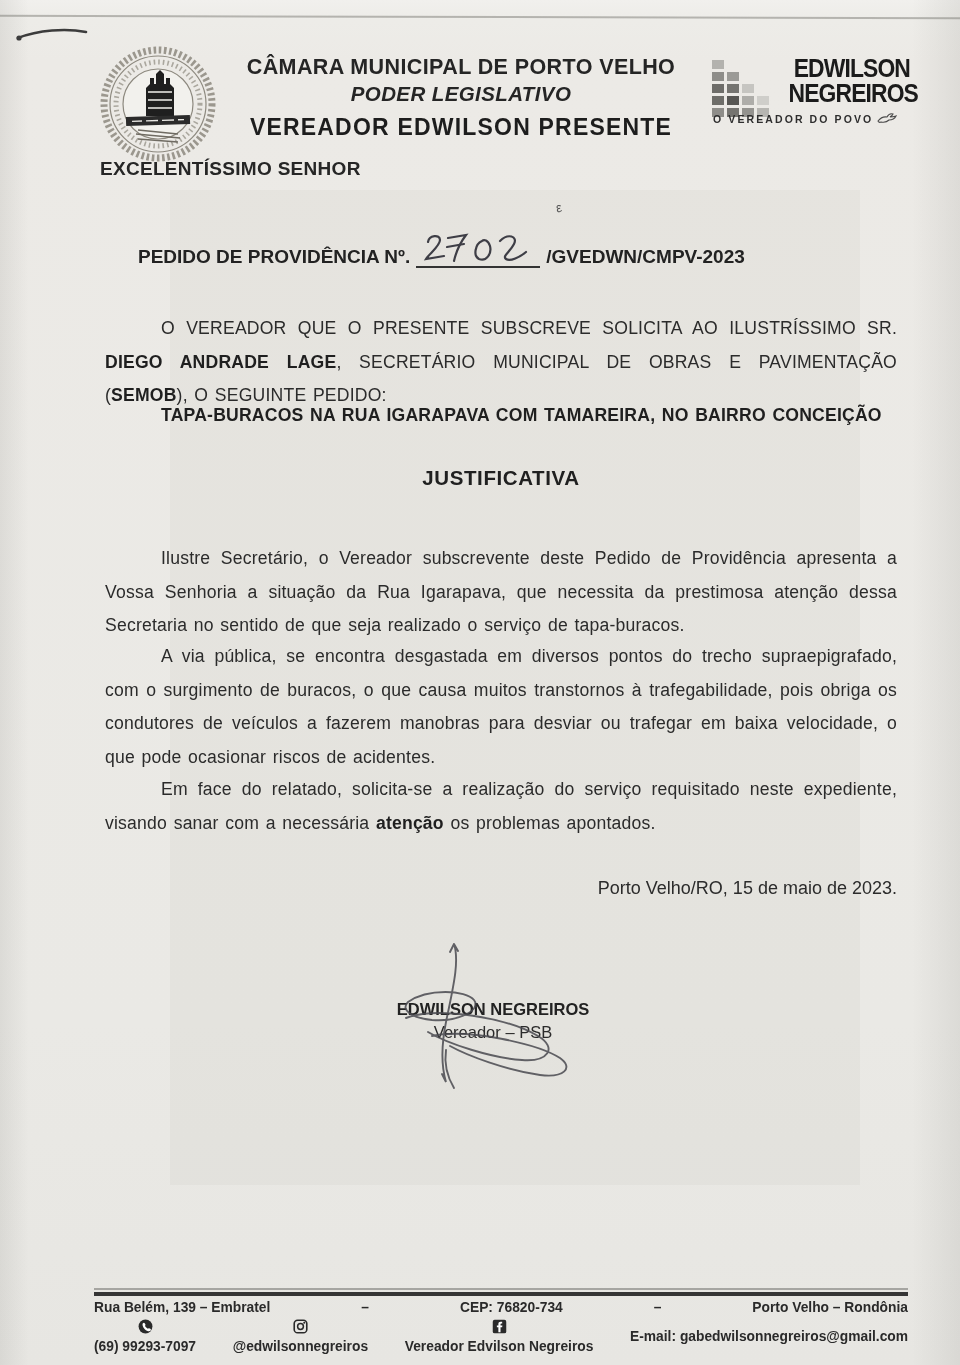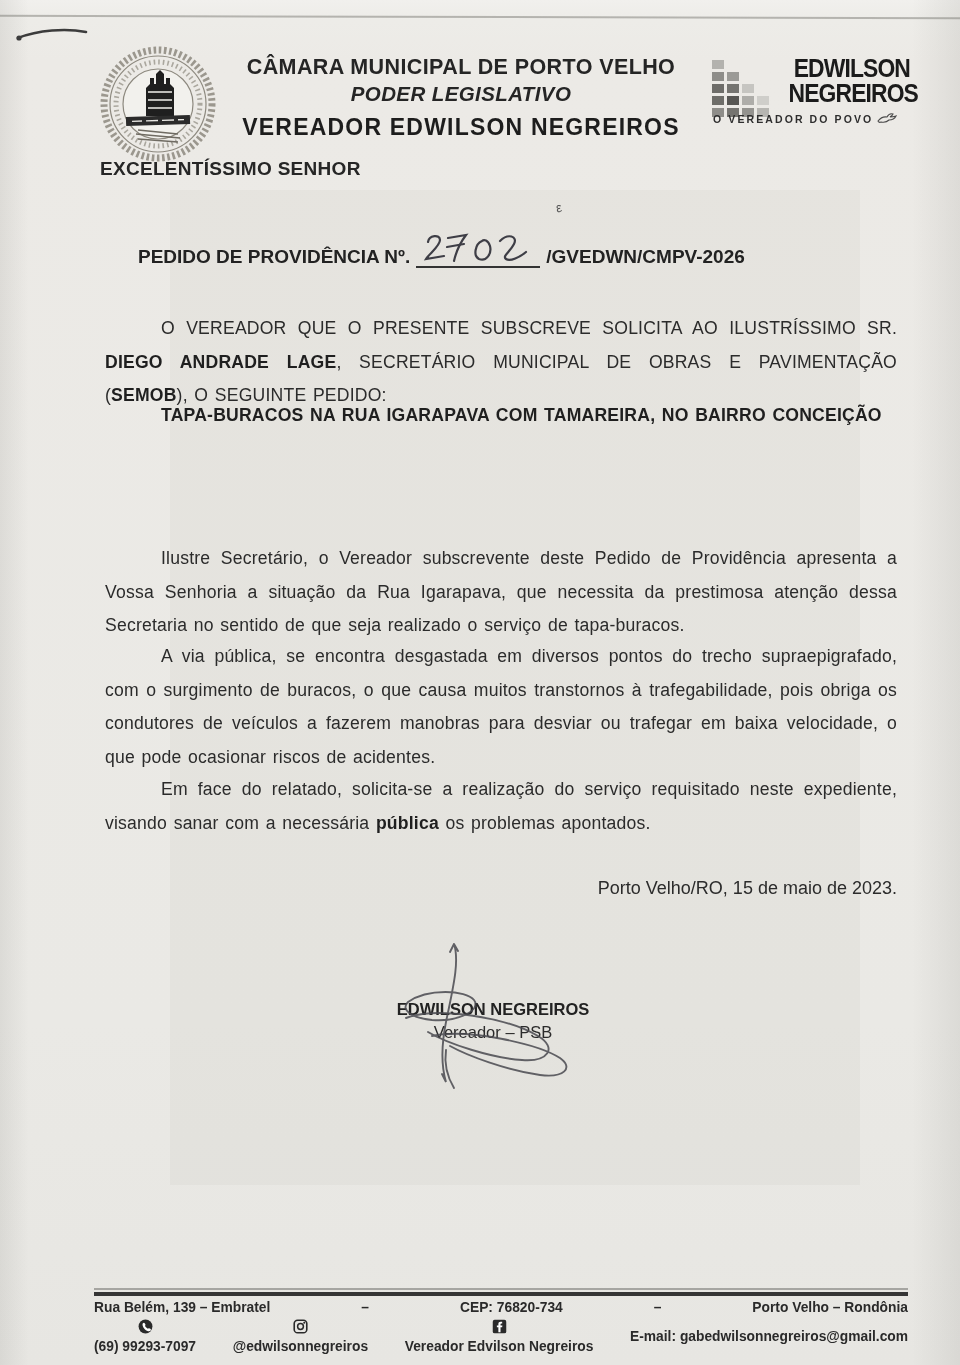--- a/index.html
+++ b/index.html
@@ -80,21 +80,21 @@
     <path d="M48,72 L48,44 L52,40 L52,34 L56,34 L56,40 L58,40 L58,30 L62,26 L66,30 L66,40 L68,40 L68,34 L72,34 L72,40 L76,44 L76,72 Z" fill="#1f1f1f"></path>
     <path d="M50,48 h24 M50,56 h24 M50,64 h24" stroke="#f2f1ed" stroke-width="1.4"></path>
     <rect x="28" y="72" width="64" height="9" fill="#2b2b2b" transform="rotate(-2 60 76)"></rect>
     <path d="M34,76.5 h10 M48,76.5 h12 M64,76.5 h12 M80,76.5 h6" stroke="#e8e7e3" stroke-width="1.4" transform="rotate(-2 60 76)"></path>
     <path d="M40,86 l40,4 M38,90 l44,4 M40,95 l40,3" stroke="#6f6b62" stroke-width="1.6"></path>
   </svg>
 
   <div class="org-block">
     <div class="org-line1">CÂMARA MUNICIPAL DE PORTO VELHO</div>
     <div class="org-line2">PODER LEGISLATIVO</div>
-    <div class="org-line3">VEREADOR EDWILSON NEGREIROS</div>
+    <div class="org-line3">VEREADOR EDWILSON PRESENTE</div>
   </div>
 
   <div class="logo">
     <svg class="logo-bars" width="62" height="58" viewBox="0 0 62 58">
       <g>
         <rect x="0" y="0" width="12" height="9" fill="#b3b2ae"></rect>
         <rect x="0" y="12" width="12" height="9" fill="#8e8d89"></rect>
         <rect x="0" y="24" width="12" height="9" fill="#6e6d69"></rect>
         <rect x="0" y="36" width="12" height="9" fill="#6e6d69"></rect>
         <rect x="0" y="48" width="12" height="9" fill="#8e8d89"></rect>
@@ -129,33 +129,34 @@
       <svg width="116" height="42" viewBox="0 0 116 42">
         <g fill="none" stroke="#3e3e46" stroke-width="2.2" stroke-linecap="round">
           <path d="M8,14 C9,7 20,6 20,12 C20,18 9,26 6,31 L24,28"></path>
           <path d="M28,10 L46,7 C40,15 36,24 34,33"></path>
           <path d="M27,19 L44,16"></path>
           <path d="M62,13 C55,16 53,28 59,31 C66,34 72,26 70,18 C68,12 64,11 62,13"></path>
           <path d="M80,13 C88,5 98,8 94,16 C90,24 82,28 86,31 C90,34 100,29 106,24"></path>
         </g>
       </svg>
     </span>
-    <span>/GVEDWN/CMPV-2026</span>
+    <span>/GVEDWN/CMPV-2023</span>
   </div>
 
   <p class="para" style="top:296px;margin-top:16px;"><span>O VEREADOR QUE O PRESENTE SUBSCREVE SOLICITA AO ILUSTRÍSSIMO SR. </span><span class="bold">DIEGO ANDRADE LAGE</span><span>, SECRETÁRIO MUNICIPAL DE OBRAS E PAVIMENTAÇÃO (</span><span class="bold">SEMOB</span><span>), O SEGUINTE PEDIDO:</span></p>
 
   <p class="para bold" style="top:399px;">TAPA-BURACOS NA RUA IGARAPAVA COM TAMAREIRA, NO BAIRRO CONCEIÇÃO</p>
 
+  <div class="just-heading">JUSTIFICATIVA</div>
 
   <p class="para" style="top:542px;">Ilustre Secretário, o Vereador subscrevente deste Pedido de Providência apresenta a Vossa Senhoria a situação da Rua Igarapava, que necessita da prestimosa atenção dessa Secretaria no sentido de que seja realizado o serviço de tapa-buracos.</p>
 
   <p class="para" style="top:640px;">A via pública, se encontra desgastada em diversos pontos do trecho supraepigrafado, com o surgimento de buracos, o que causa muitos transtornos à trafegabilidade, pois obriga os condutores de veículos a fazerem manobras para desviar ou trafegar em baixa velocidade, o que pode ocasionar riscos de acidentes.</p>
 
-  <p class="para" style="top:773px;"><span>Em face do relatado, solicita-se a realização do serviço requisitado neste expediente, visando sanar com a necessária </span><span class="bold">pública</span><span> os problemas apontados.</span></p>
+  <p class="para" style="top:773px;"><span>Em face do relatado, solicita-se a realização do serviço requisitado neste expediente, visando sanar com a necessária </span><span class="bold">atenção</span><span> os problemas apontados.</span></p>
 
   <div class="dateline">Porto Velho/RO, 15 de maio de 2023.</div>
 
   <svg class="sig-scribble" width="210" height="165" viewBox="0 0 210 165">
     <g fill="none" stroke="#4a4a50" stroke-width="1.9" stroke-linecap="round">
       <path d="M66,12 C72,30 64,60 58,90 C54,110 52,130 58,150 L54,142 M66,12 L62,20 M66,12 L70,19"></path>
       <path d="M20,70 C40,56 78,58 86,68 C94,78 70,90 44,88 C24,86 12,78 20,70"></path>
       <path d="M18,86 C50,74 120,86 150,104 C170,116 160,130 134,128 C104,126 60,112 40,100"></path>
       <path d="M44,104 C80,96 150,112 172,126 C186,136 176,146 152,143 C118,138 80,124 62,114"></path>
       <path d="M58,118 C56,132 60,146 66,156"></path>

